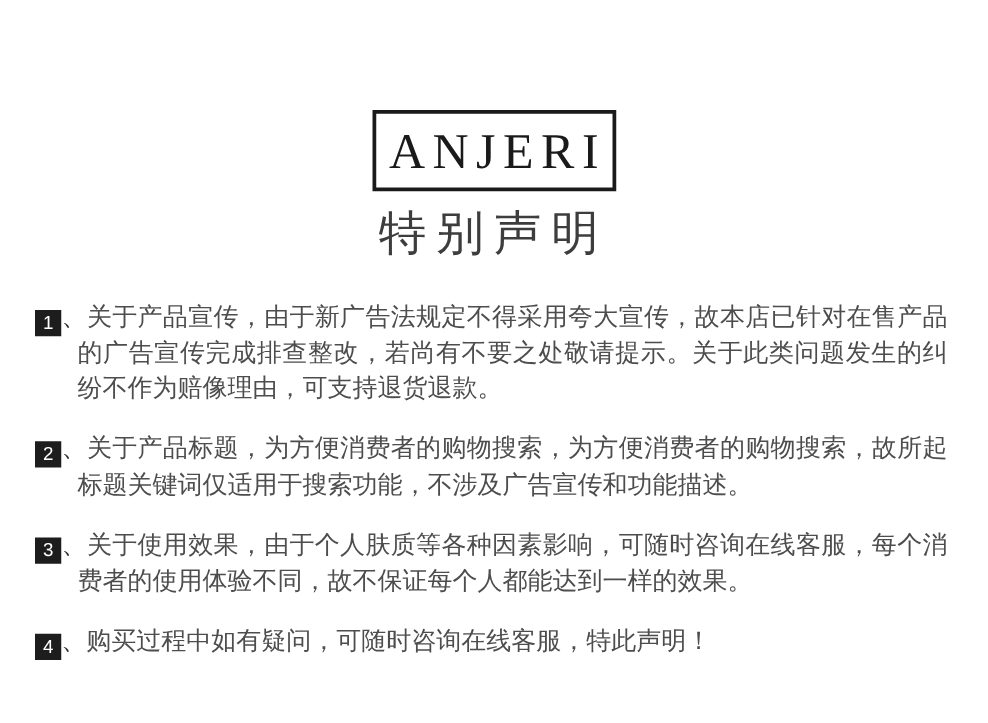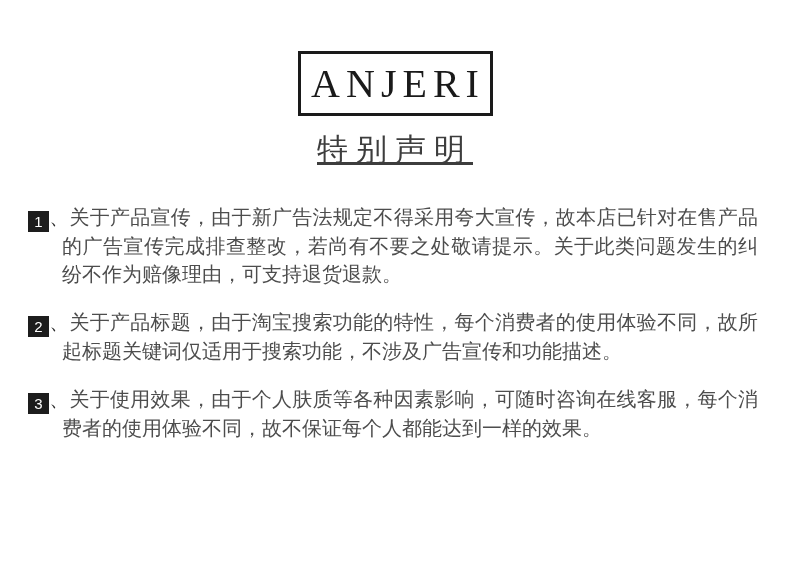--- a/index.html
+++ b/index.html
@@ -11,47 +11,46 @@
     width: 790px;
     height: 578px;
     margin: 0 auto;
     background: #ffffff;
     overflow: hidden;
   }
 
   .logo-box {
     width: 195px;
     height: 65px;
-    margin: 51px auto 0;
+    margin: 88px auto 0;
     border: 3px solid #1a1a1a;
     display: flex;
     align-items: center;
     justify-content: center;
     background: #ffffff;
   }
   .logo-text {
     font-family: "Liberation Serif", serif;
     font-size: 40px;
     font-weight: 400;
     color: #1a1a1a;
     letter-spacing: 6px;
     padding-left: 6px;
     white-space: nowrap;
     line-height: 1;
   }
 
   .title {
     margin-top: 8px;
     text-align: center;
-    font-size: 31px;
+    font-size: 38px;
     line-height: 52px;
     font-weight: 400;
     color: #3d3d3d;
     letter-spacing: 8px;
-    text-decoration: underline;
   }
 
   .notices {
     margin: 27px 32px 0 28px;
   }
   .notice {
     position: relative;
     padding-left: 34px;
     text-indent: -34px;
     font-size: 20px;
@@ -85,20 +84,21 @@
   <div class="logo-box">
       <span class="logo-text">ANJERI</span>
     </div>
 
   <h1 class="title">特别声明</h1>
 
   <div class="notices">
 
     <p class="notice"><span class="badge">1</span><span class="sep">、</span><span class="ntext">关于产品宣传，由于新广告法规定不得采用夸大宣传，故本店已针对在售产品的广告宣传完成排查整改，若尚有不要之处敬请提示。关于此类问题发生的纠纷不作为赔像理由，可支持退货退款。</span></p>
 
-    <p class="notice"><span class="badge">2</span><span class="sep">、</span><span class="ntext">关于产品标题，由于淘宝搜索功能的特性，每个消费者的使用体验不同，故所起标题关键词仅适用于搜索功能，不涉及广告宣传和功能描述。</span></p>
+    <p class="notice"><span class="badge">2</span><span class="sep">、</span><span class="ntext">关于产品标题，为方便消费者的购物搜索，为方便消费者的购物搜索，故所起标题关键词仅适用于搜索功能，不涉及广告宣传和功能描述。</span></p>
 
     <p class="notice"><span class="badge">3</span><span class="sep">、</span><span class="ntext">关于使用效果，由于个人肤质等各种因素影响，可随时咨询在线客服，每个消费者的使用体验不同，故不保证每个人都能达到一样的效果。</span></p>
 
+    <p class="notice"><span class="badge">4</span><span class="sep">、</span><span class="ntext">购买过程中如有疑问，可随时咨询在线客服，特此声明！</span></p>
 
   </div>
 
 </div>
 
 </body></html>

